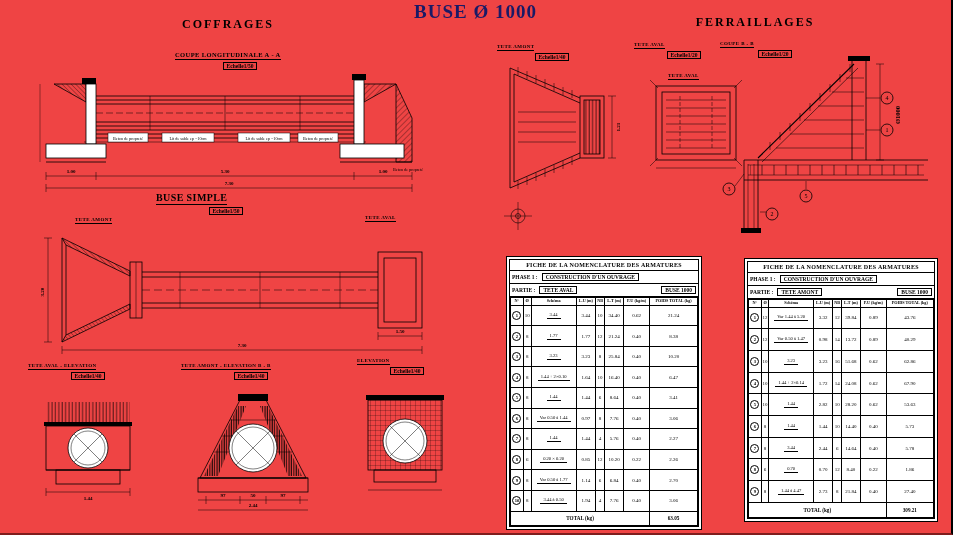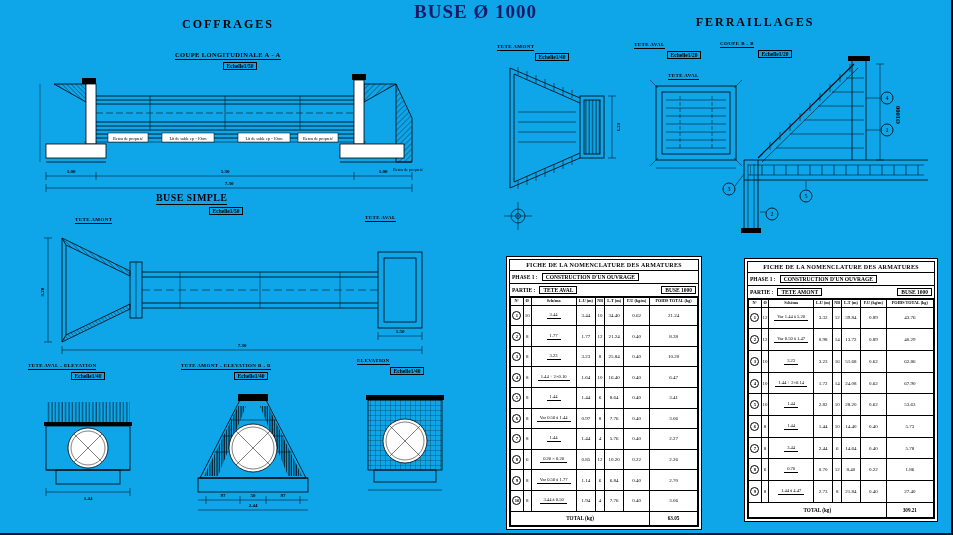--- a/index.html
+++ b/index.html
@@ -1,20 +1,20 @@
 <!DOCTYPE html>
 <html><head>
 <meta charset="utf-8">
 <style>
   * { margin:0; padding:0; box-sizing:border-box; }
   html,body { background:#fff; }
   #sheet {
-    position:relative; width:953px; height:535px; background:#0ea5e9;
+    position:relative; width:953px; height:535px; background:#ef4444;
     font-family:"Liberation Serif", serif; color:#000; overflow:hidden;
-    border-right:2px solid #000; border-bottom:2px solid #0f172a;
+    border-right:2px solid #000; border-bottom:2px solid #7f1d1d;
   }
   .doc-title { position:absolute; top:1px; left:0; width:100%; text-align:center;
     font-size:19px; font-weight:bold; letter-spacing:1px; }
   .sec-h { position:absolute; font-weight:bold; font-size:12px; letter-spacing:2px; text-align:center; }
   #h-coffrages { left:158px; top:17px; width:140px; }
   #h-ferraillages { left:685px; top:15px; width:140px; }
   svg#art { position:absolute; left:0; top:0; }
   svg text { fill:#000; stroke:none; font-family:"Liberation Serif", serif; }
   .t4 { font-size:4.2px; }
   .t5 { font-size:5px; font-weight:bold; }

